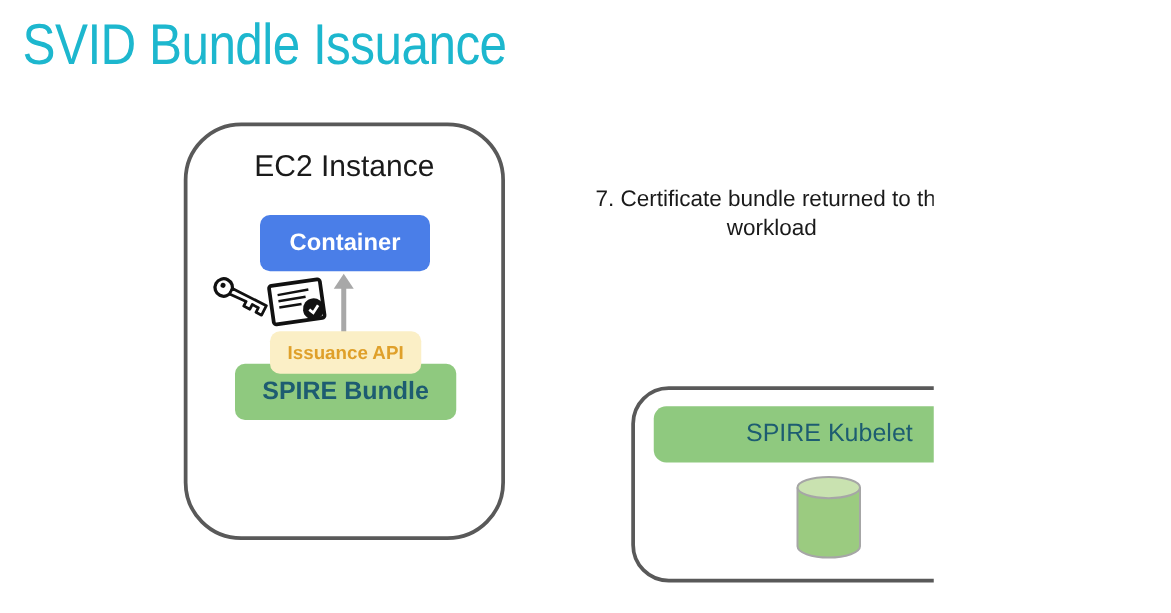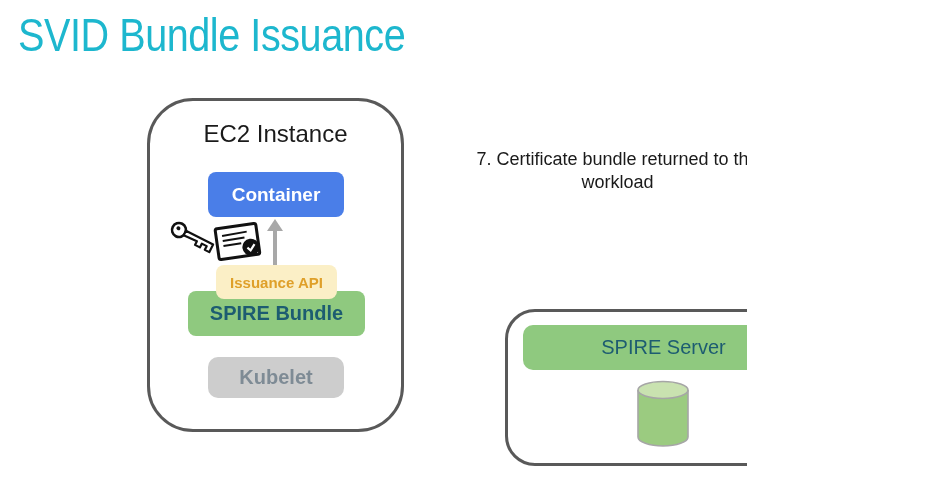--- a/index.html
+++ b/index.html
@@ -178,27 +178,26 @@
 
     <div class="arrow-up">
       <div class="head"></div>
       <div class="shaft"></div>
     </div>
 
     <div class="node node-workload-api">Issuance API</div>
 
     <div class="node node-spire-agent">SPIRE Bundle</div>
 
-    <div class="node node-kubelet">Kubelet</div>
   </div>
 
   <div class="annotation">7. Certificate bundle returned to the workload</div>
 
   <div class="server-box">
-    <div class="server-bar">SPIRE Server</div>
+    <div class="server-bar">SPIRE Kubelet</div>
 
     <svg class="db-cylinder" width="54" height="68" viewBox="0 0 54 68">
       <path d="M2,10 L2,57 A25,9 0 0 0 52,57 L52,10" fill="#9BCB80" stroke="#A6A6A6" stroke-width="1.6"></path>
       <ellipse cx="27" cy="10" rx="25" ry="8.5" fill="#C9E2B0" stroke="#A6A6A6" stroke-width="1.6"></ellipse>
     </svg>
   </div>
 
 </div>
 
 </body></html>

